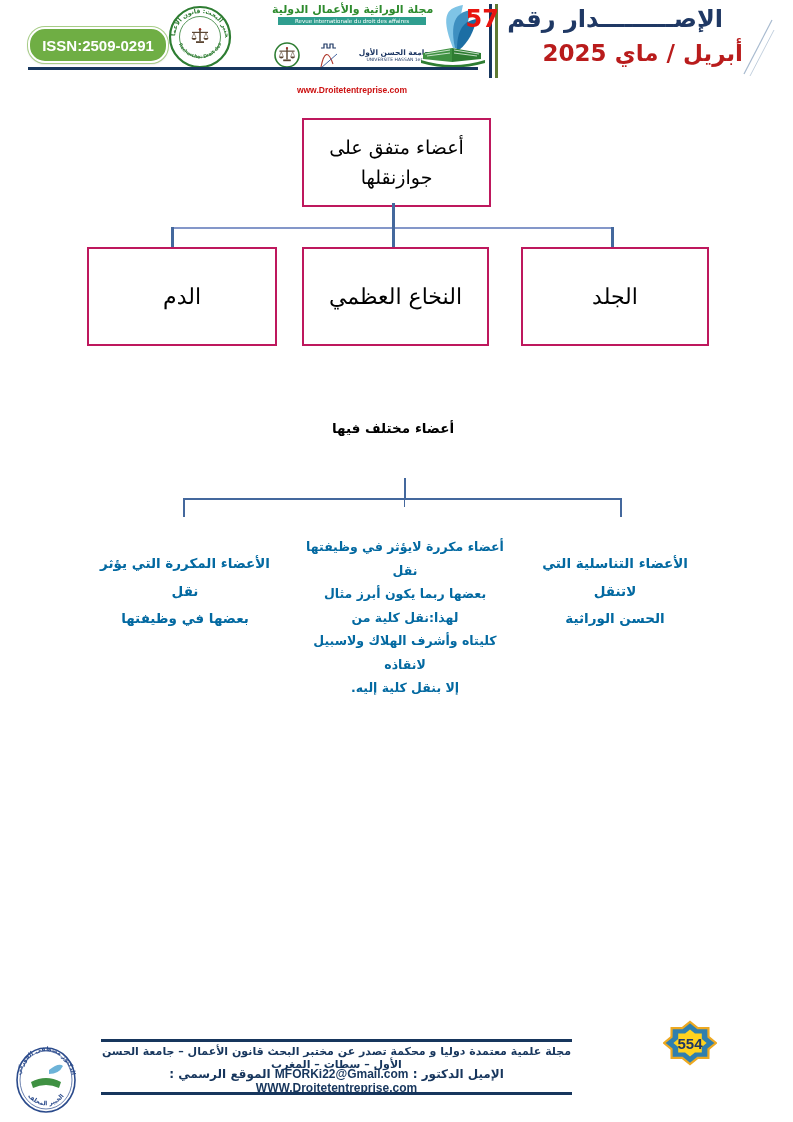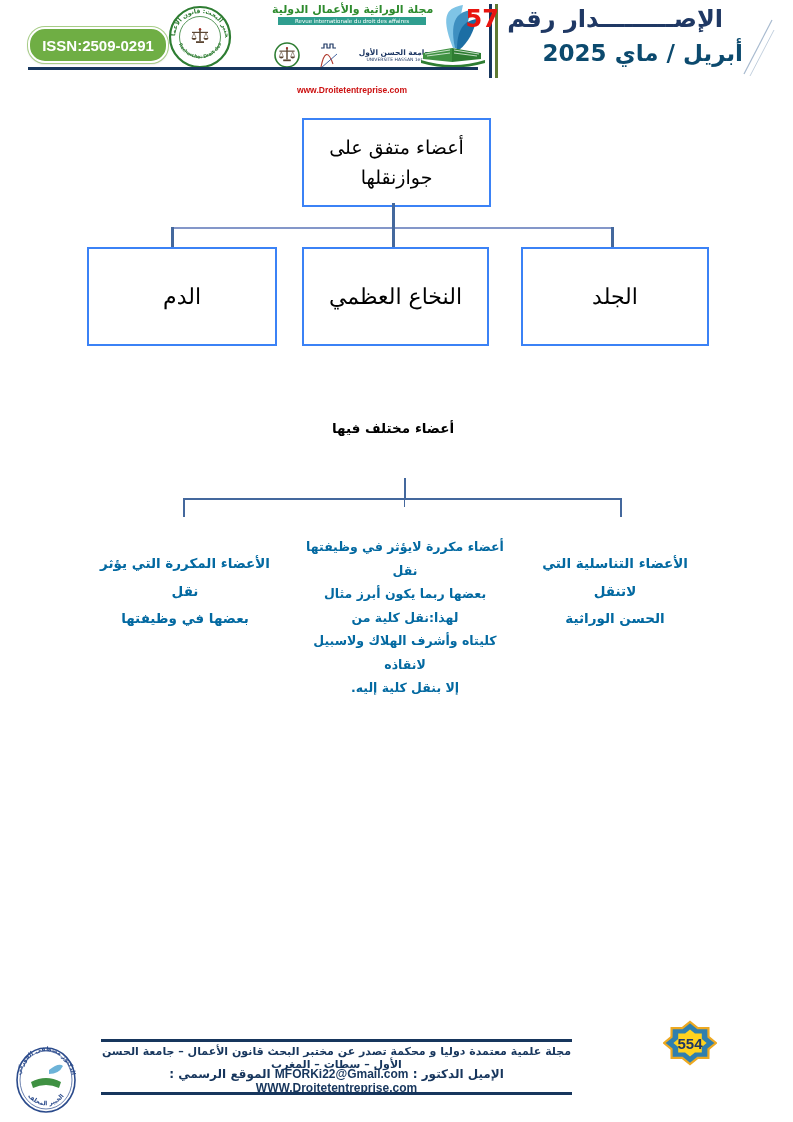--- a/index.html
+++ b/index.html
@@ -21,26 +21,26 @@
   .jb-univ{color:#1f3864;text-align:center;line-height:1.2;}
   .jb-univ .ar{font-size:7.5px;font-weight:bold;}
   .jb-univ .fr{font-size:4.5px;}
   .jb-url{color:#cc1111;font-weight:bold;font-size:8.5px;font-family:"Liberation Sans",sans-serif;}
   .sep{top:4px;height:74px;width:3px;}
   .sep1{left:489px;background:#17365d;}
   .sep2{left:495px;background:#5f7a33;}
   .issue-line{right:70px;top:5px;direction:rtl;white-space:nowrap;color:#1f3864;
     font-weight:bold;font-size:24px;}
   .issue-line .num{color:#e8140f;}
-  .date-line{right:50px;top:40px;direction:rtl;white-space:nowrap;color:#0c4a6e;
+  .date-line{right:50px;top:40px;direction:rtl;white-space:nowrap;color:#b91c1c;
     font-weight:bold;font-size:23px;}
   .slashes{left:740px;top:14px;}
 
   
-  .obox{border:2px solid #3b82f6;background:#fff;display:flex;flex-direction:column;
+  .obox{border:2px solid #be185d;background:#fff;display:flex;flex-direction:column;
     align-items:center;justify-content:center;text-align:center;direction:rtl;
     color:#000;font-family:"DejaVu Serif","Liberation Serif",serif;}
   .box-root{left:302px;top:118px;width:185px;height:85px;font-size:19px;line-height:1.55;}
   .box-blood{left:87px;top:247px;width:186px;height:95px;font-size:22px;}
   .box-marrow{left:302px;top:247px;width:183px;height:95px;font-size:22px;}
   .box-skin{left:521px;top:247px;width:184px;height:95px;font-size:22px;}
   .conn{background:#44689d;}
   .connL{background:#8497c9;}
 
   .d2-label{left:303px;top:420px;width:180px;text-align:center;direction:rtl;

